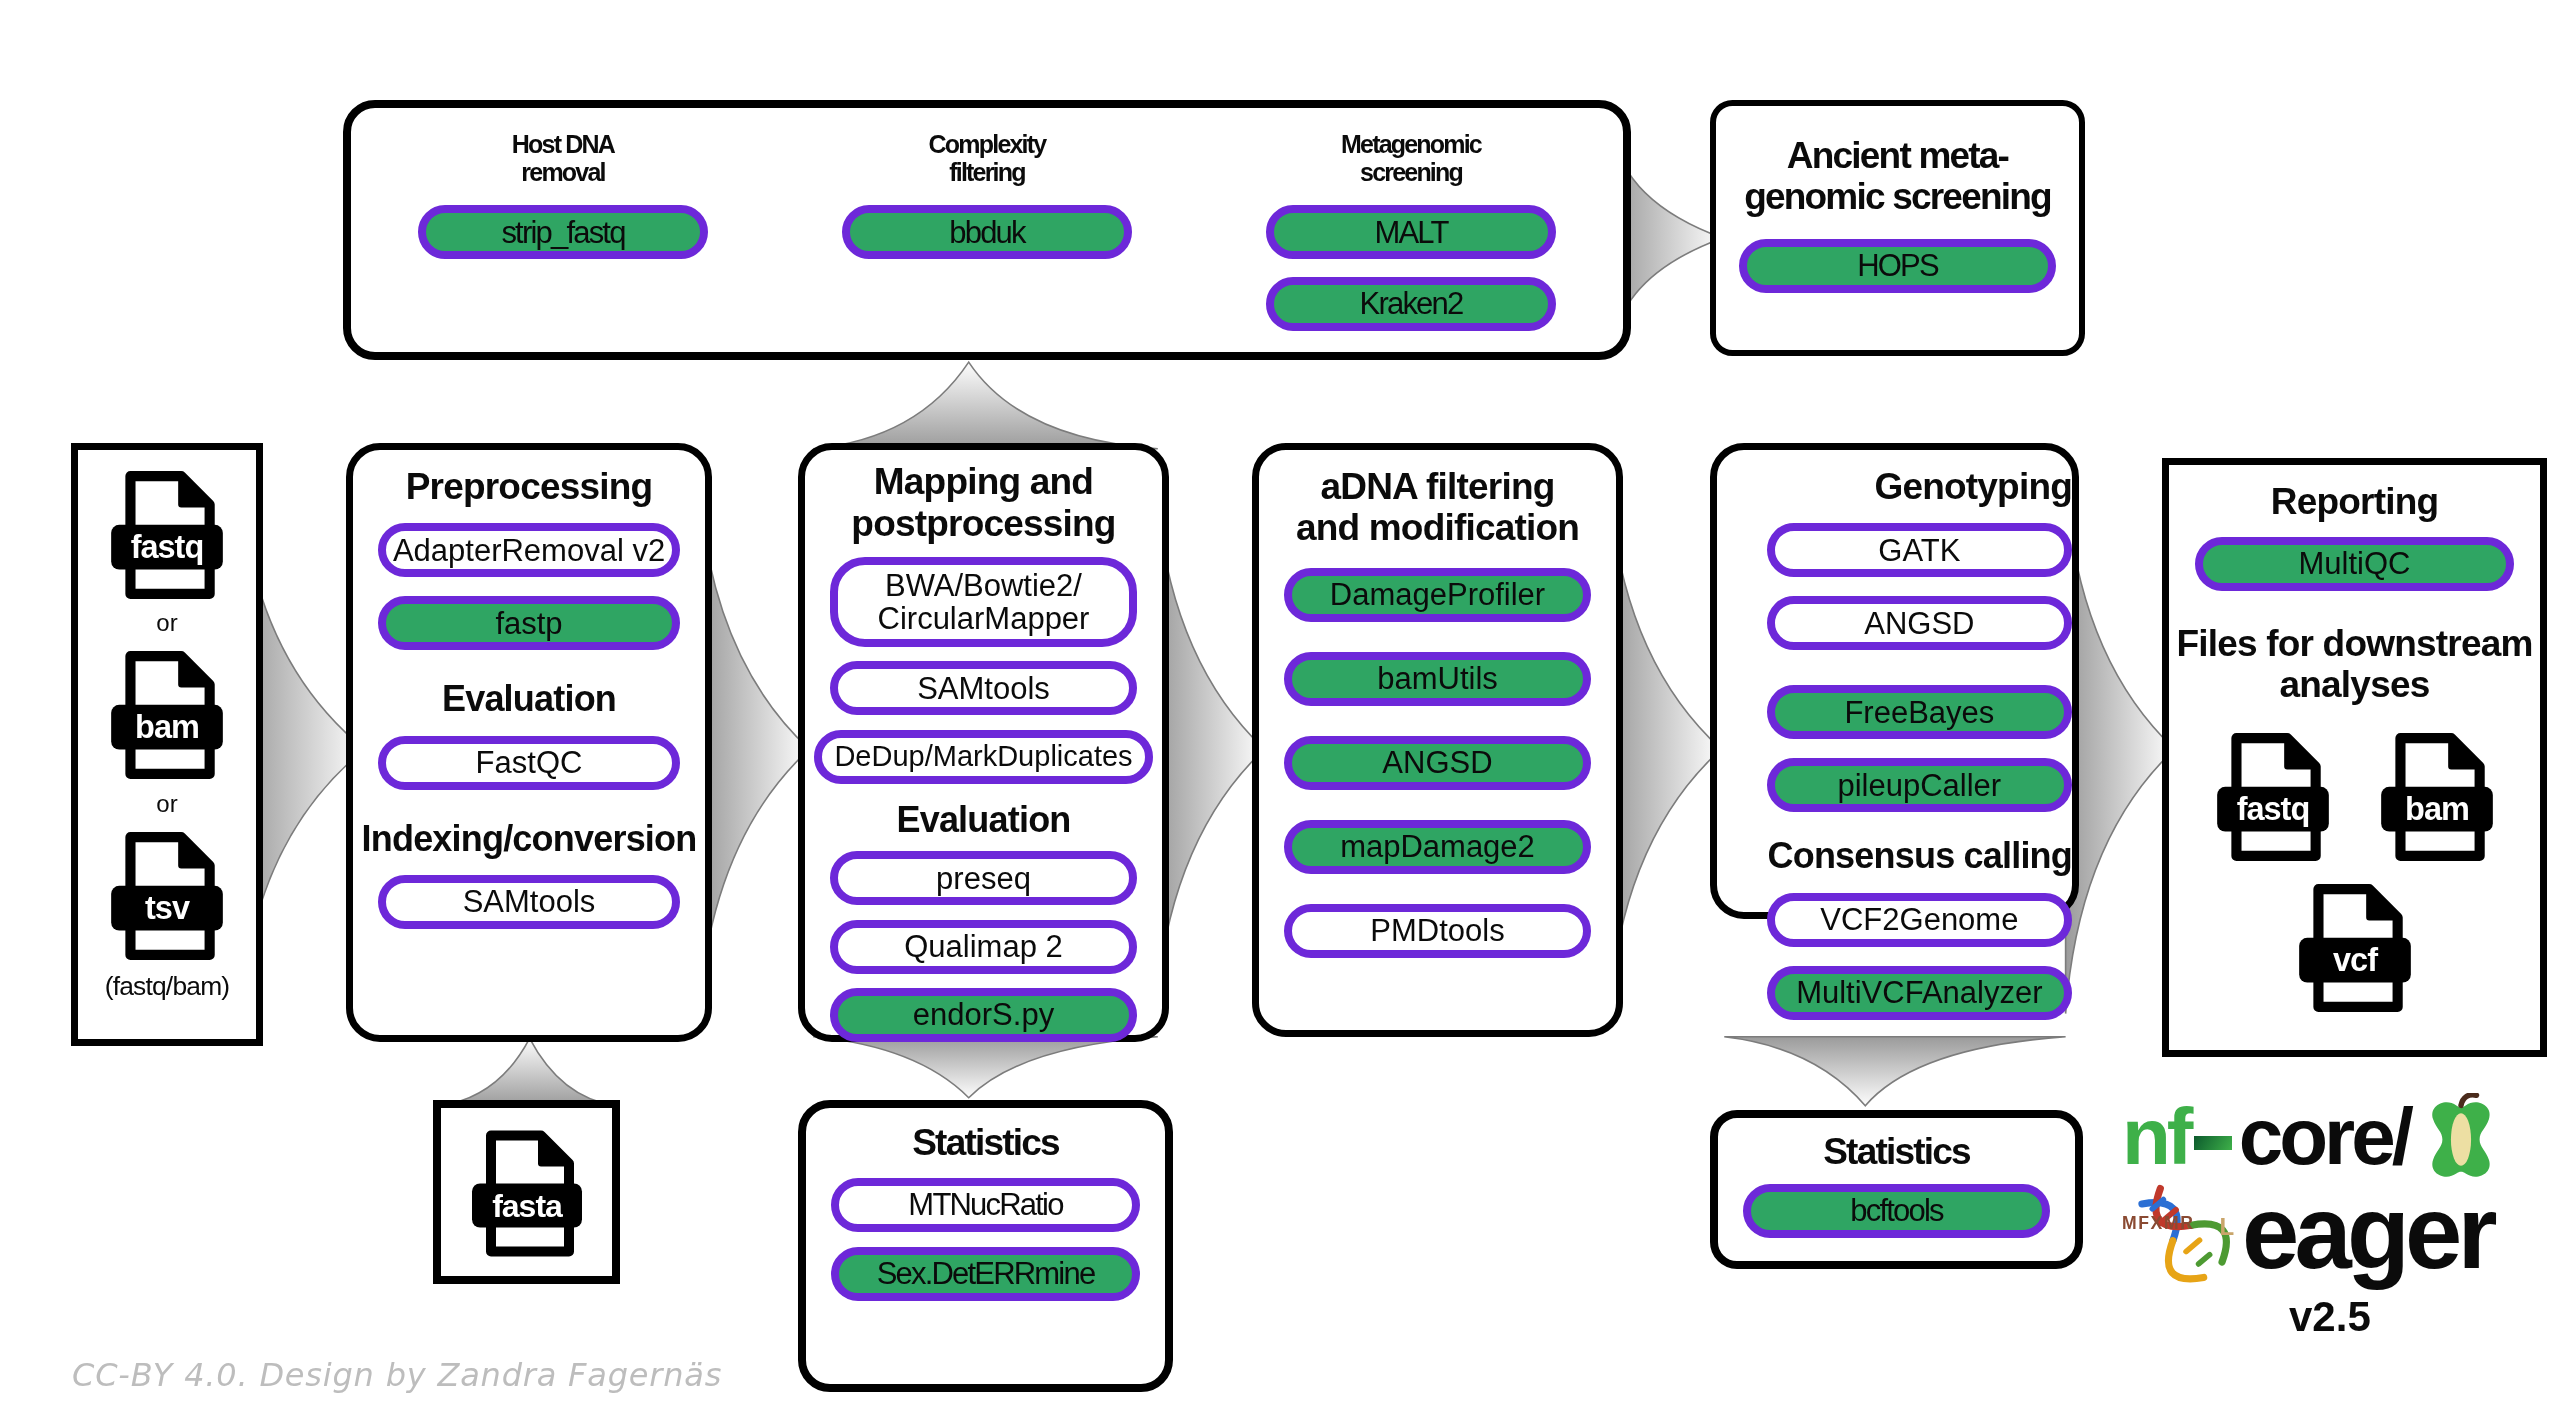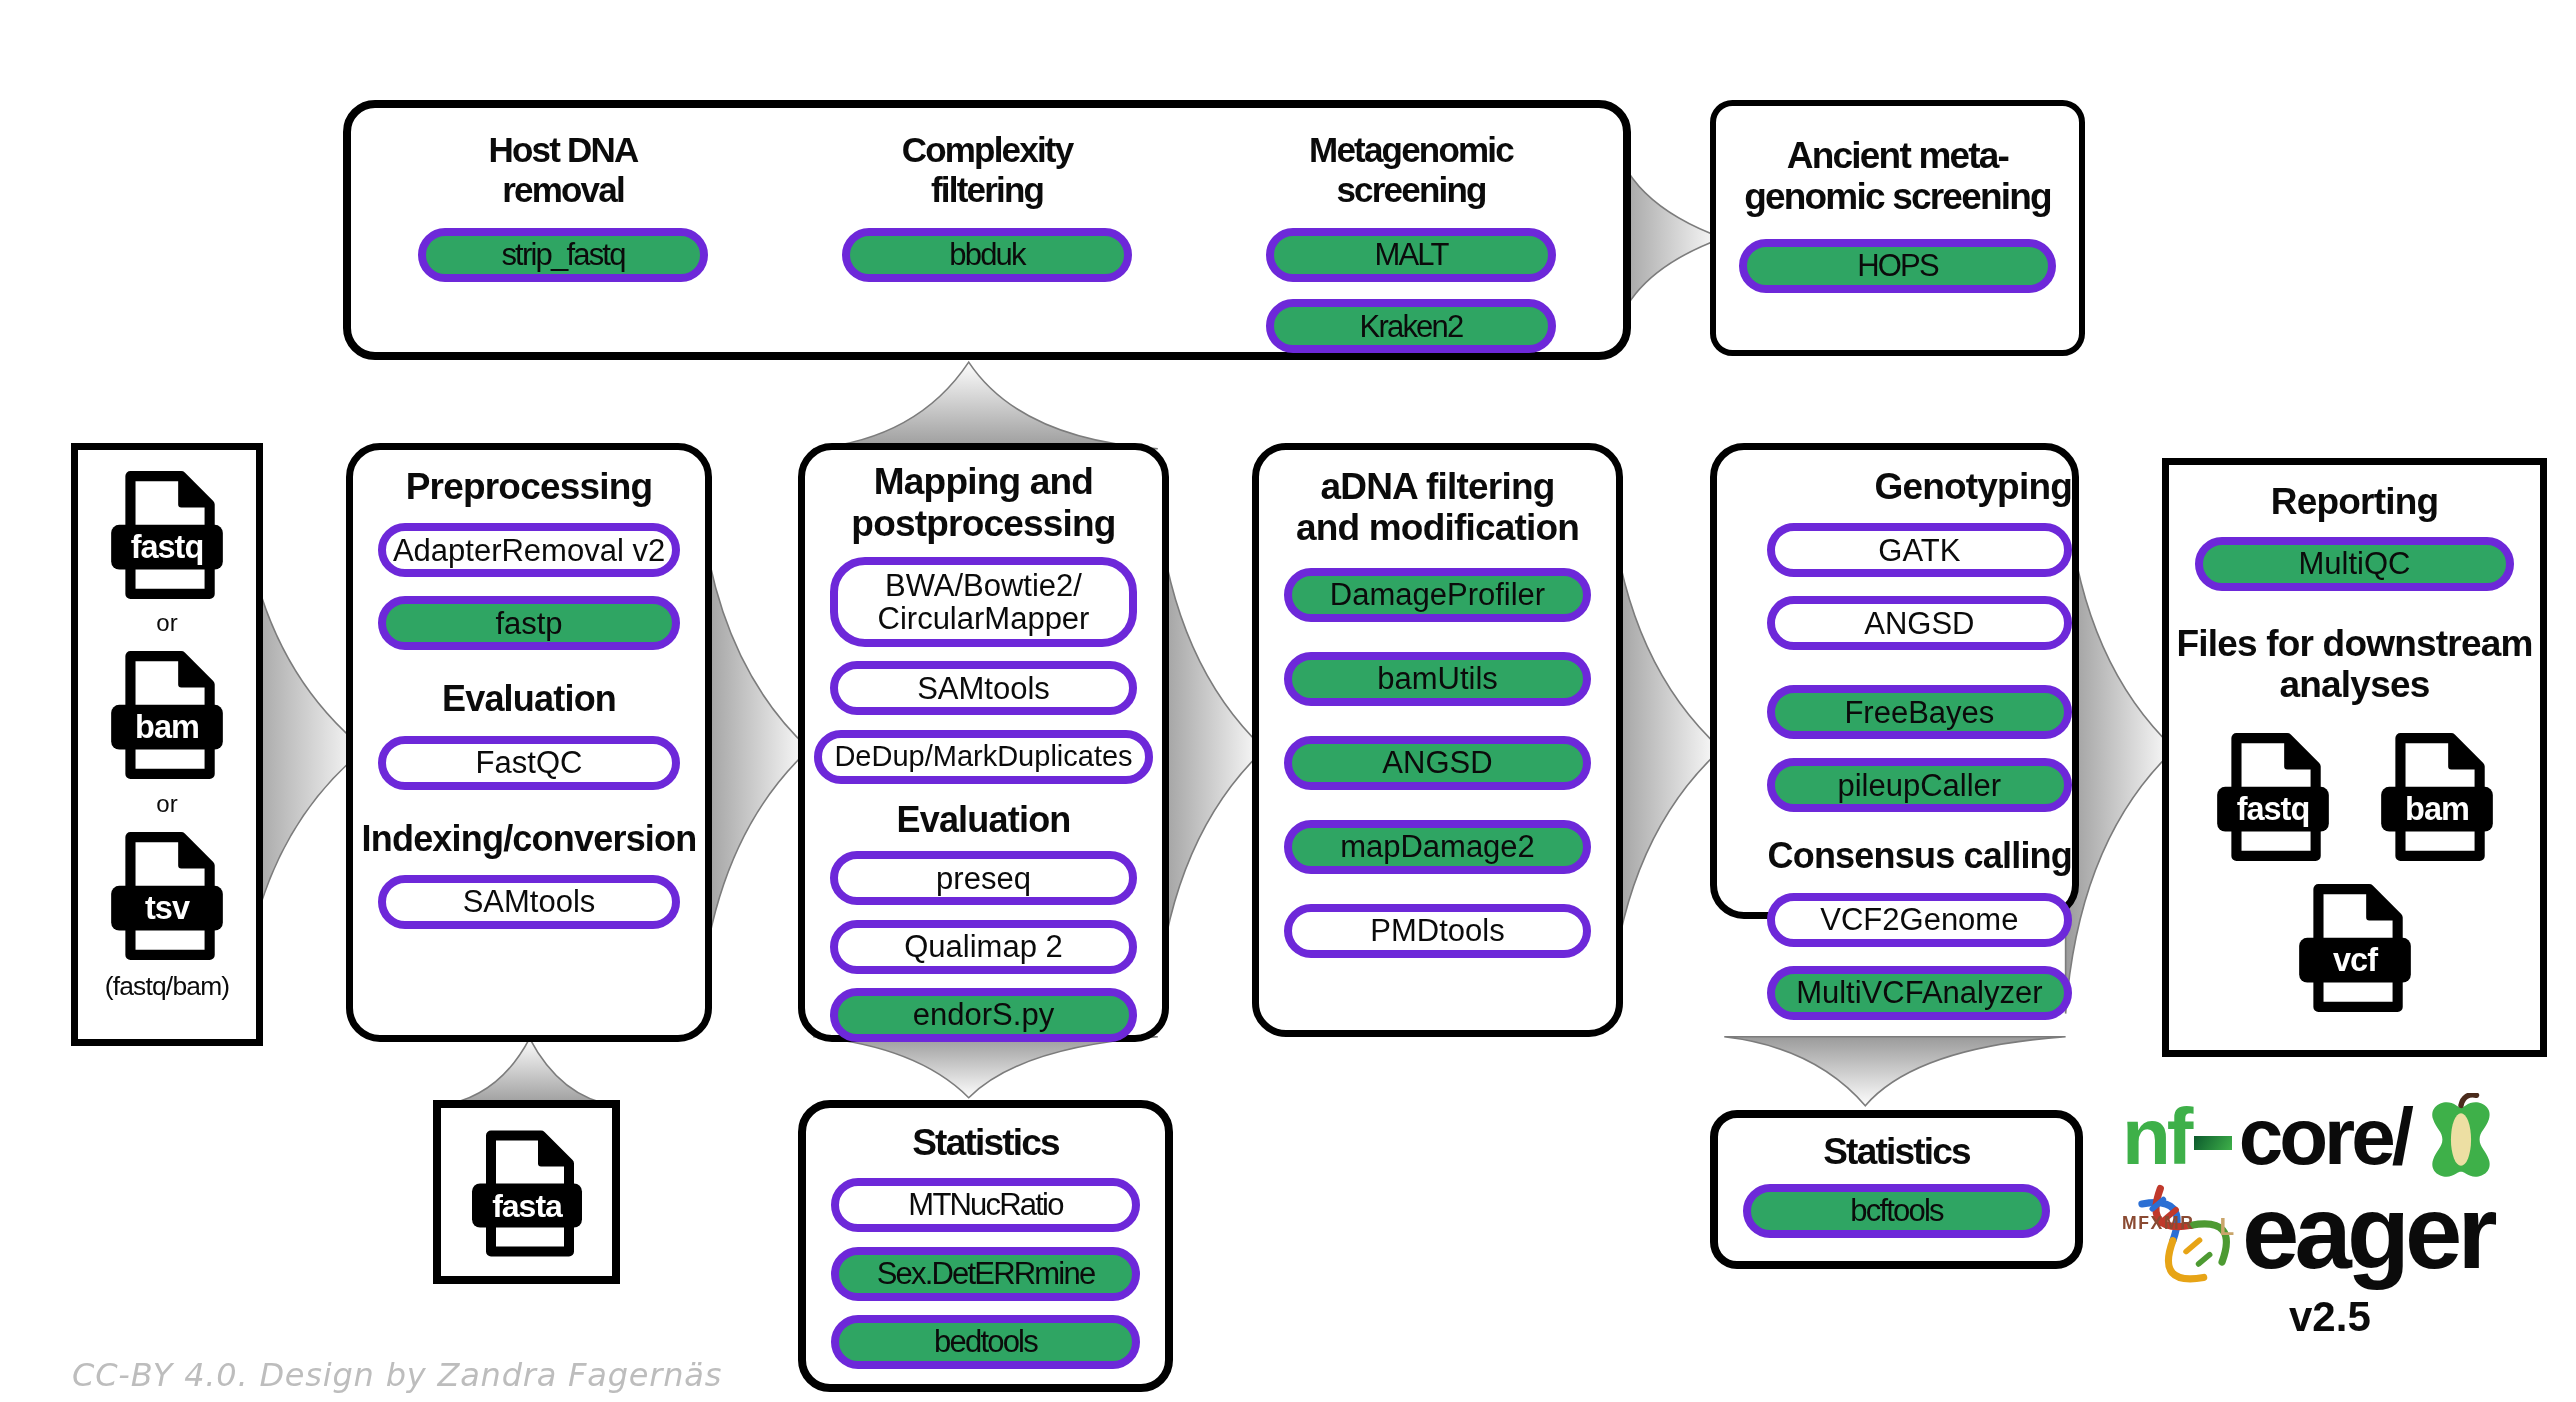--- a/index.html
+++ b/index.html
@@ -31,21 +31,21 @@
   }
   .pill.green{background:var(--pill-green);}
   .pill.tall{height:90px;}
   .pill.wide{width:95%;font-size:29px;}
   .mt14{margin-top:11.2px}.mt16{margin-top:13px}.mt18{margin-top:14.4px}.mt20{margin-top:16px}
   .mt22{margin-top:17.6px}.mt24{margin-top:19px}.mt26{margin-top:21px}.mt30{margin-top:24px}
   .mt36{margin-top:29px}.mt38{margin-top:30px}.mt40{margin-top:32px}.mt44{margin-top:35px}
   
   #topBox{left:343px;top:100px;width:1288px;height:260px;border-width:8.8px;border-radius:32px;flex-direction:row;align-items:flex-start;}
   .tcol{flex:1;display:flex;flex-direction:column;align-items:center;}
-  .tcol .h1{margin-top:22.4px;font-size:35px;}
+  .tcol .h1{margin-top:22.4px;font-size:25px;}
   .tcol .pill{width:290px;margin-top:19px;}
   .tcol .pill + .pill{margin-top:17.6px;}
   
   #ancientBox{left:1710px;top:100px;width:375px;height:256px;border-width:6.4px;border-radius:22.4px;}
   #ancientBox .pill{width:317px;}
   #inputBox{left:71px;top:443px;width:192px;height:603px;border-width:7.2px;}
   #preBox{left:346px;top:443px;width:366px;height:599px;}
   #mapBox{left:798px;top:443px;width:371px;height:599px;}
   #adnaBox{left:1252px;top:443px;width:371px;height:594px;}
   #genoBox{left:1710px;top:443px;width:369px;height:476px;align-items:flex-end;}
@@ -240,21 +240,20 @@
       <path class="fi-fold" d="M74 8 V36 H102 Z"></path>
       <rect class="fi-band" x="5" y="56" width="110" height="44" rx="8"></rect>
       <text class="fi-text" x="60" y="89">fasta</text>
     </svg>
   </div>
 
   <div id="statsMidBox" class="box">
     <div class="h1 cond mt18">Statistics</div>
     <div class="pill cond mt18">MTNucRatio</div>
     <div class="pill green cond mt18">Sex.DetERRmine</div>
-    <div class="pill green cond mt18">bedtools</div>
   </div>
 
   <div id="statsRightBox" class="box">
     <div class="h1 cond mt16">Statistics</div>
     <div class="pill green cond mt14">bcftools</div>
   </div>
 
   <div id="logo">
     <div class="logoLine1">
       <span class="nf">nf</span>

